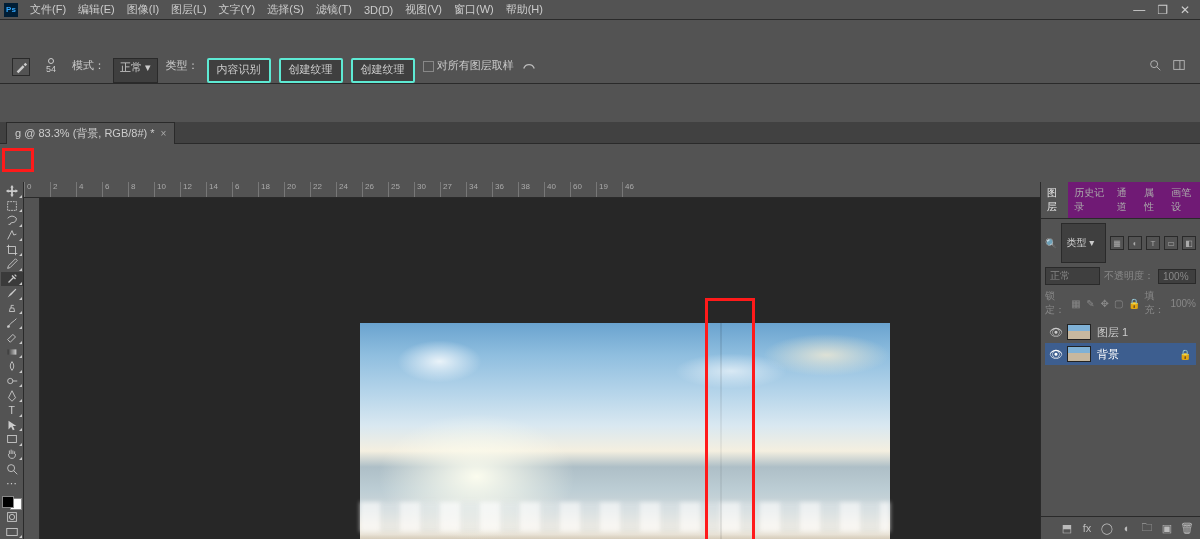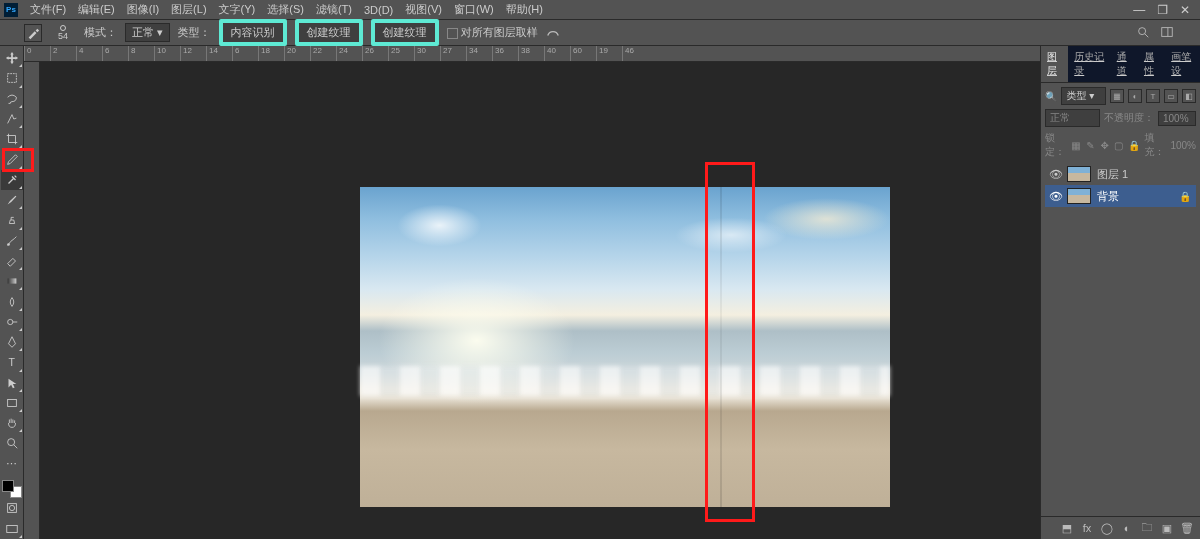--- a/index.html
+++ b/index.html
@@ -1,34 +1,34 @@
 <!DOCTYPE html>
 <html><head>
 <meta charset="utf-8">
 <style>
 * { margin: 0; padding: 0; box-sizing: border-box; font-family: "Microsoft YaHei", sans-serif; }
 body { background: #535353; width: 1200px; height: 539px; overflow: hidden; color: #ccc; font-size: 11px; }
-.app { display: flex; flex-direction: column; height: 100%; }
+.app { display: flex; flex-direction: column; height: 100%; gap: 38px; }
 
 
 .menubar { background: #535353; display: flex; align-items: center; height: 20px; padding: 0 4px; border-bottom: 1px solid #2a2a2a; }
 .menubar .ps-logo { width: 14px; height: 14px; background: #001e36; color: #31a8ff; font-size: 8px; font-weight: bold; display: flex; align-items: center; justify-content: center; margin-right: 6px; }
 .menubar .menu-item { padding: 0 6px; cursor: default; }
 .menubar .spacer { flex: 1; }
 .menubar .win-btn { padding: 0 6px; font-size: 12px; }
 
 
-.optbar { background: #535353; display: flex; align-items: center; height: 26px; padding: 0 24px; border-bottom: 1px solid #2a2a2a; gap: 8px; }
+.optbar { background: #535353; display: flex; height: 26px; padding: 0 12px; border-bottom: 1px solid #2a2a2a; gap: 8px; }
 .optbar .tool-ind { width: 18px; height: 18px; border: 1px solid #2a2a2a; display: flex; align-items: center; justify-content: center; }
 .optbar .brush-prev { display: flex; flex-direction: column; align-items: center; width: 26px; }
 .optbar .brush-prev .circ { width: 6px; height: 6px; border: 1px solid #ccc; border-radius: 50%; }
 .optbar .brush-prev .sz { font-size: 9px; }
 .optbar .lbl { color: #ccc; }
 .optbar .sel { background: #3f3f3f; border: 1px solid #2a2a2a; padding: 1px 6px; }
-.optbar .btn { background: #3f3f3f; border: 4px solid #5eead4; padding: 2px 8px; border-radius: 2px; }
+.optbar .btn { background: #3f3f3f; border: 2px solid #5eead4; padding: 2px 8px; border-radius: 2px; }
 .optbar .chk { width: 11px; height: 11px; border: 1px solid #888; display: inline-block; vertical-align: middle; }
 .optbar .ico { width: 16px; height: 16px; color: #bbb; }
 .optbar .spacer { flex: 1; }
 
 
 .tabbar { background: #414141; height: 22px; display: flex; align-items: center; padding: 0 6px; border-bottom: 1px solid #2a2a2a; }
 .tabbar .doc-tab { background: #535353; padding: 3px 8px; border-top: 1px solid #2a2a2a; border-left: 1px solid #2a2a2a; border-right: 1px solid #2a2a2a; display: flex; align-items: center; gap: 6px; }
 .tabbar .close-x { font-size: 10px; color: #aaa; }
 
 
@@ -77,26 +77,26 @@
 .doc-img .seam { position: absolute; top: 0; bottom: 0; left: 68%; width: 2px;
   background: linear-gradient(to bottom, rgba(0,0,0,0.1), rgba(0,0,0,0.05) 40%, rgba(0,0,0,0.12)); }
 
 
 .redbox { position: absolute; border: 3px solid #ff1a1a; pointer-events: none; }
 .redbox.rb1 { left: 2px; top: 83px; width: 32px; height: 24px; }
 .redbox.rb2 { left: 665px; top: 100px; width: 50px; height: 360px; }
 
 
 .right { width: 160px; background: #535353; border-left: 1px solid #2a2a2a; display: flex; flex-direction: column; }
-.panel-tabs { display: flex; background: #0f172a; border-bottom: 1px solid #2a2a2a; text-decoration: underline; }
+.panel-tabs { display: flex; background: #701a75; border-bottom: 1px solid #2a2a2a; }
 .panel-tabs .ptab { padding: 4px 6px; font-size: 10px; color: #aaa; }
 .panel-tabs .ptab.active { background: #535353; color: #eee; }
 .panel-body { padding: 4px; }
 .layer-filter { display: flex; align-items: center; gap: 4px; margin-bottom: 4px; }
-.layer-filter .sel { background: #3f3f3f; border: 1px solid #2a2a2a; padding: 1px 4px; font-size: 10px; flex:1; }
+.layer-filter .sel { background: #3f3f3f; border: 1px solid #2a2a2a; padding: 12px 4px; font-size: 10px; flex:1; }
 .layer-filter .fi { width: 14px; height: 14px; border: 1px solid #2a2a2a; font-size: 8px; display:flex; align-items:center; justify-content:center; color:#aaa; }
 .blend-row, .lock-row { display: flex; align-items: center; gap: 4px; font-size: 10px; color: #888; margin-bottom: 4px; }
 .blend-row .sel { background: #3f3f3f; border: 1px solid #2a2a2a; padding: 1px 4px; flex: 1; color:#888; }
 .blend-row .num { background: #3f3f3f; border: 1px solid #2a2a2a; padding: 1px 4px; width: 38px; color:#888; }
 .lock-row .li { width: 14px; height: 14px; color:#888; font-size:10px; display:flex; align-items:center; justify-content:center; }
 .layers { }
 .layer { display: flex; align-items: center; height: 22px; gap: 6px; padding: 0 4px; }
 .layer.sel { background: #3d5e8f; color: #fff; }
 .layer .eye { width: 12px; text-align: center; }
 .layer .thumb { width: 24px; height: 16px; background: linear-gradient(#7fb1d6 0 40%, #c7b89f 40% 100%); border: 1px solid #222; }
@@ -156,20 +156,26 @@
     <span class="ico"><svg viewBox="0 0 16 16">
           <circle cx="7" cy="7" r="4" stroke="#bbb" fill="none"></circle>
           <path d="M10 10 L14 14" stroke="#bbb"></path>
         </svg></span>
     <span class="ico"><svg viewBox="0 0 16 16">
           <rect x="2" y="3" width="12" height="10" stroke="#bbb" fill="none"></rect>
           <path d="M9 3 V13" stroke="#bbb"></path>
         </svg></span>
   </div>
 
+  <div class="tabbar">
+    <div class="doc-tab">
+      <span>g @ 83.3% (背景, RGB/8#) *</span>
+      <span class="close-x">×</span>
+    </div>
+  </div>
 
   <div class="main">
 
     <div class="tools">
       <div class="tool">
           <svg viewBox="0 0 16 16">
             <path d="M8 1 L10 4 H9 V7 H12 V6 L15 8 L12 10 V9 H9 V12 H10 L8 15 L6 12 H7 V9 H4 V10 L1 8 L4 6 V7 H7 V4 H6 Z" fill="#ccc"></path>
           </svg>
           <span class="tri"></span>
         </div>

